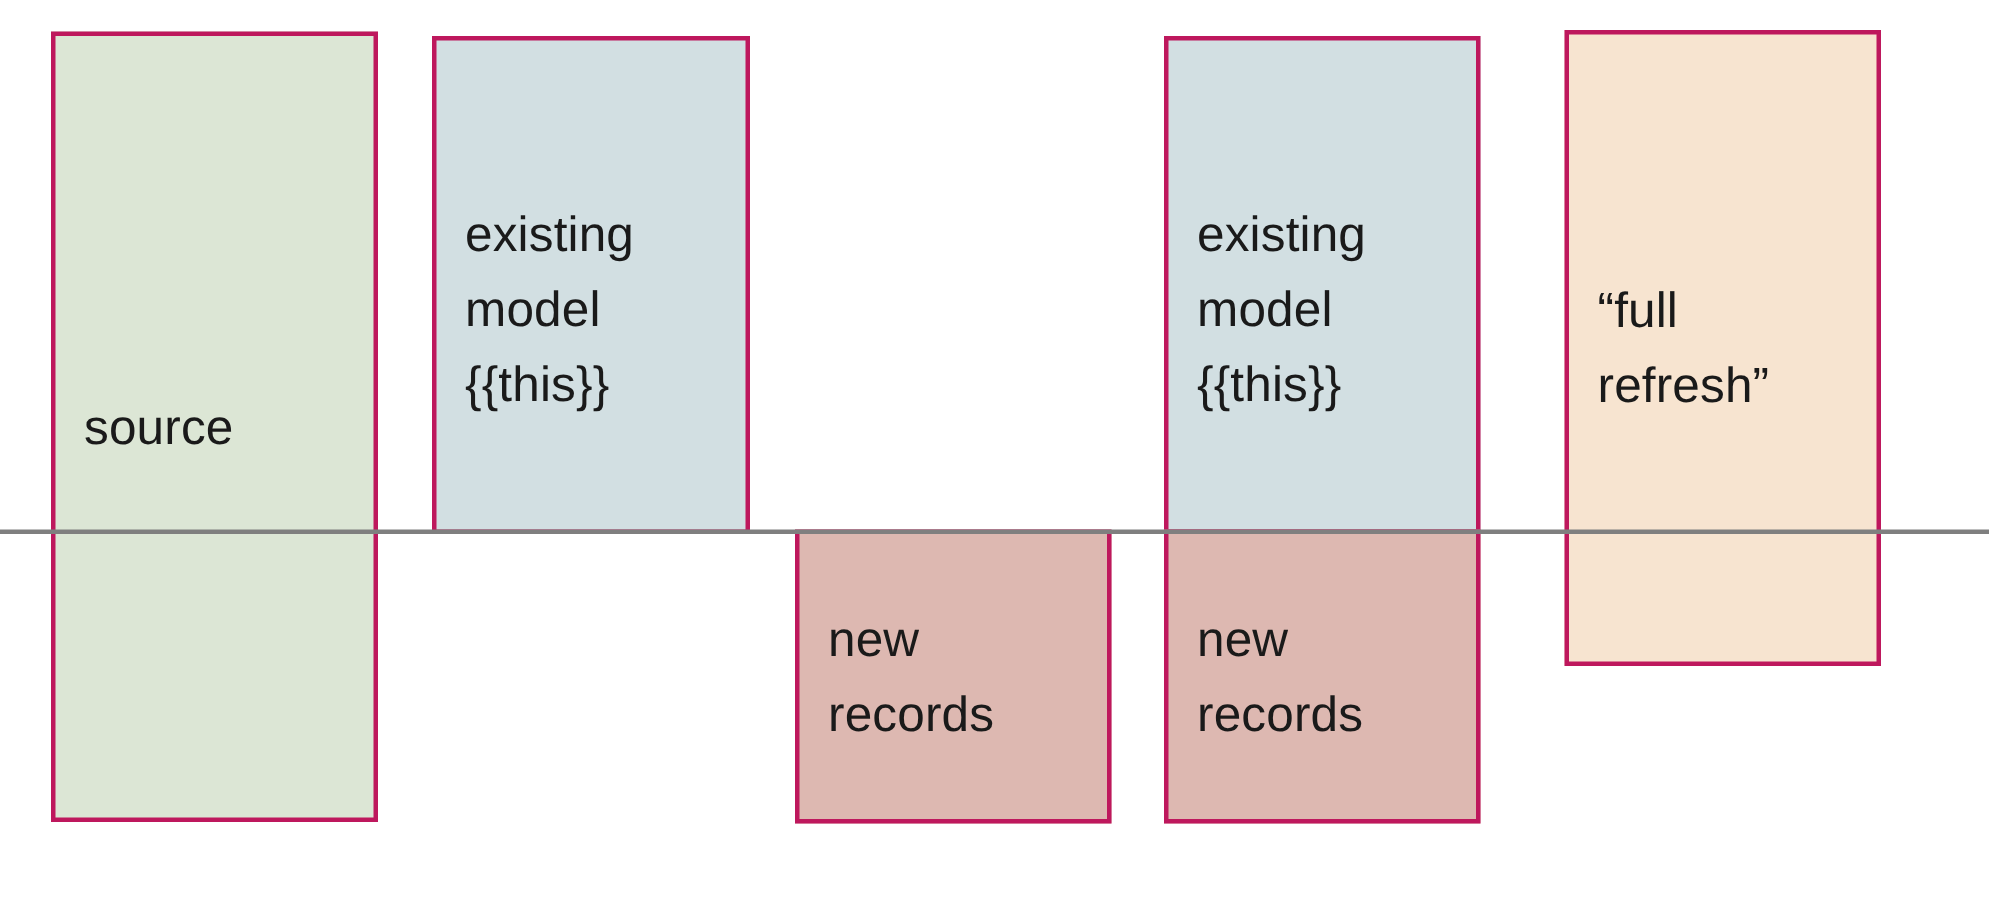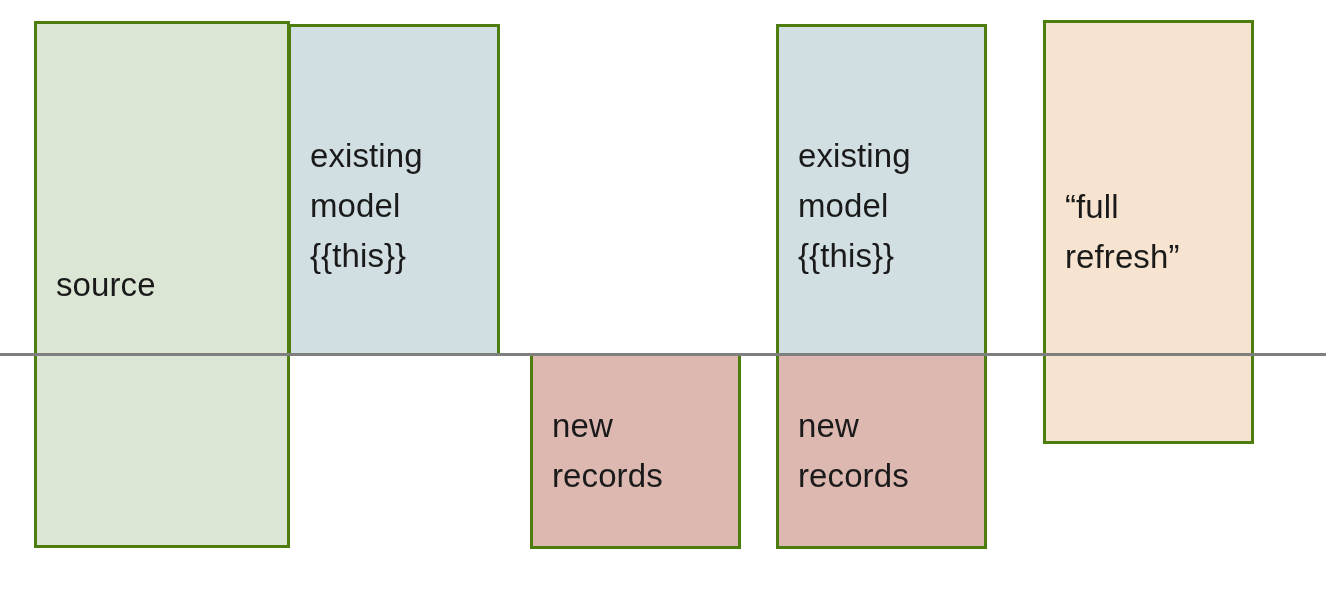--- a/index.html
+++ b/index.html
@@ -21,38 +21,38 @@
   .baseline {
     position: absolute;
     left: 0;
     width: 1326px;
     height: 0;
     border-top: 3px solid #7f7f7f;
   }
   .box {
     position: absolute;
     box-sizing: border-box;
-    border: 3px solid #4d7c0f;
+    border: 3px solid #be185d;
     display: flex;
     flex-direction: column;
     justify-content: center;
     align-items: flex-start;
     padding-left: 19px;
     padding-right: 10px;
   }
   .box .label {
     font-size: 33px;
     line-height: 50px;
     color: #1a1a1a;
     text-align: left;
     white-space: pre-line;
     letter-spacing: 0.1px;
   }
   
-  #box-source      { left: 34px;   top: 21px;  width: 256px; height: 527px; background: #dce6d5; }
+  #box-source      { left: 34px;   top: 21px;  width: 218px; height: 527px; background: #dce6d5; }
   #box-existing-1  { left: 288px;  top: 24px;  width: 212px; height: 332px; background: #d2dfe2; }
   #box-new-1       { left: 530px;  top: 353px; width: 211px; height: 196px; background: #ddb8b1; }
   #box-existing-2  { left: 776px;  top: 24px;  width: 211px; height: 332px; background: #d2dfe2; }
   #box-new-2       { left: 776px;  top: 353px; width: 211px; height: 196px; background: #ddb8b1; }
   #box-full-refresh{ left: 1043px; top: 20px;  width: 211px; height: 424px; background: #f7e4d0; }
   
   #divider-line    { top: 353px; }
   
   #box-existing-1, #box-existing-2 { justify-content: flex-start; padding-top: 104px; }
 </style>

